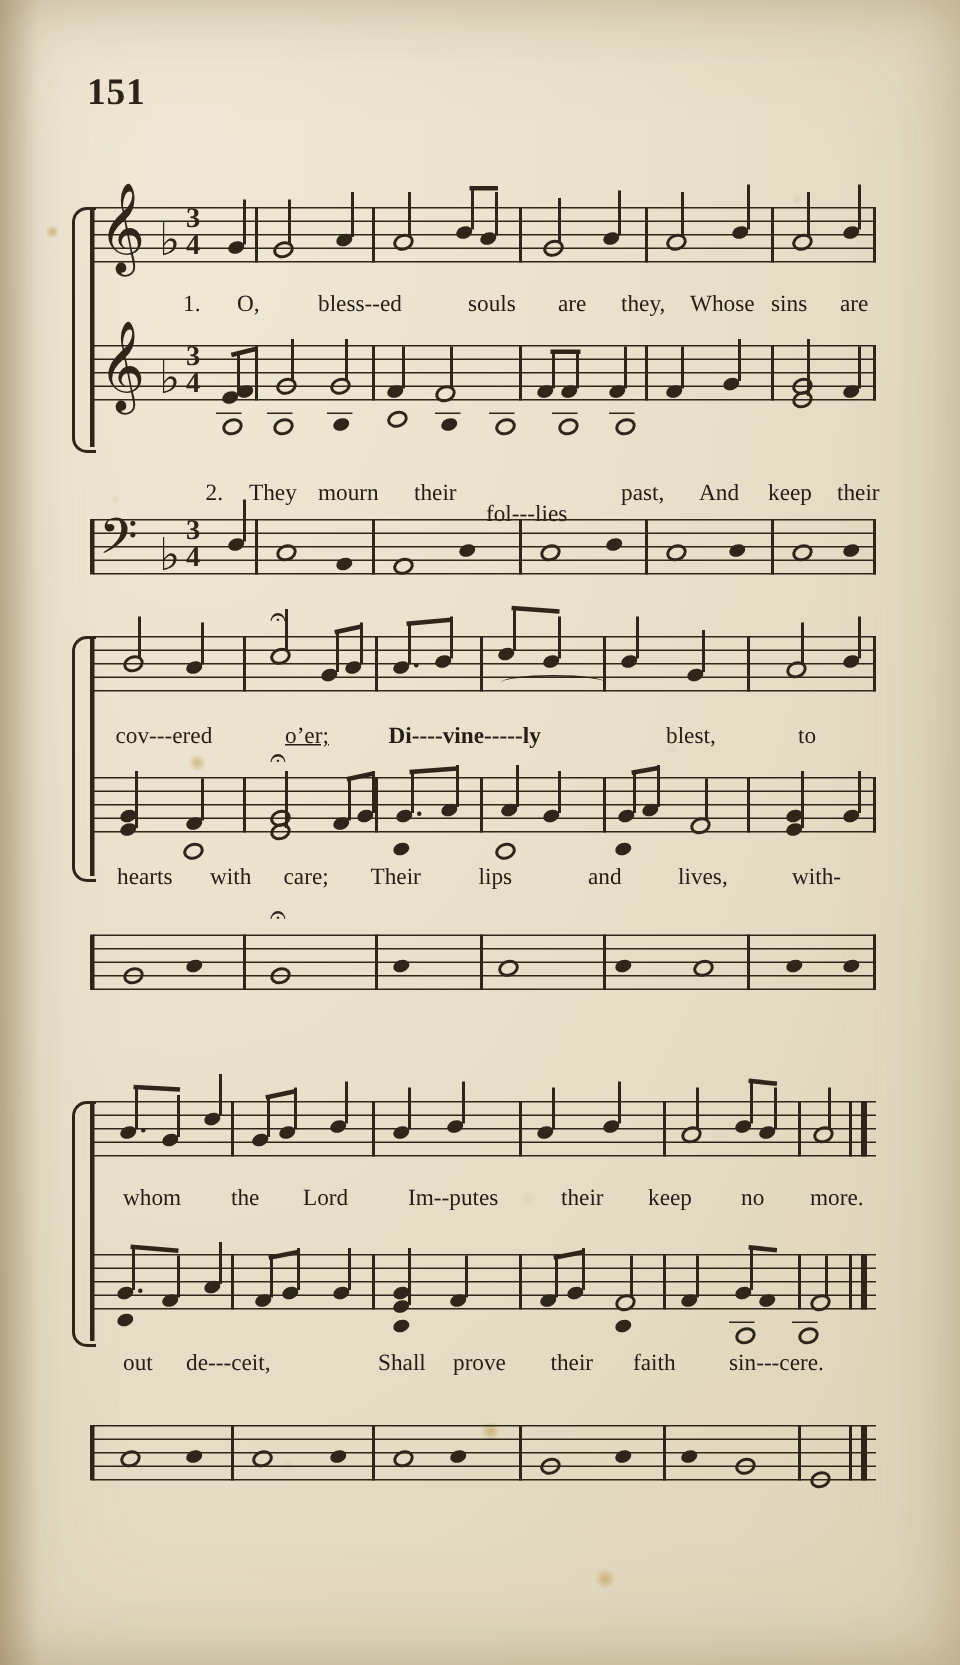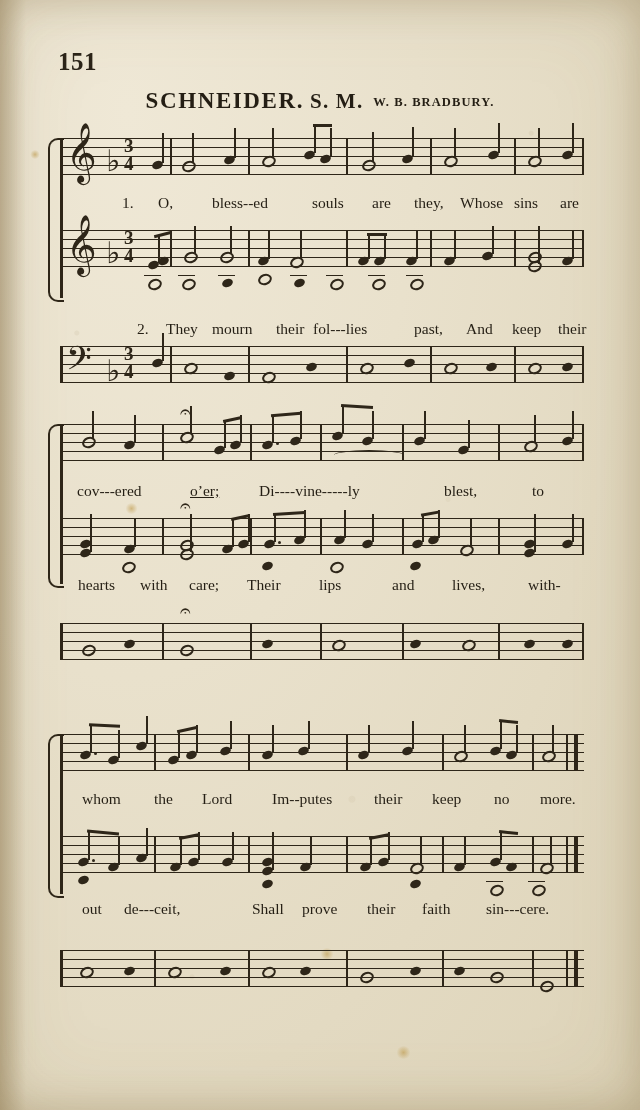--- a/index.html
+++ b/index.html
@@ -269,23 +269,20 @@
 
   <div class="grain"></div>
 
   <div class="stain" style="left:125px; top:503px; width:13px; height:11px;"></div>
   <div class="stain" style="left:320px; top:948px; width:14px; height:12px;"></div>
   <div class="stain" style="left:396px; top:1046px; width:15px; height:13px;"></div>
   <div class="stain" style="left:30px; top:150px; width:10px; height:9px;"></div>
 
   <div class="page-number-top">151</div>
 
-  <div class="tune-line">
-    <span class="tune-name">SCHNEIDER.</span><span class="tune-meter">S. M.</span><span class="composer">W. B. BRADBURY.</span>
-  </div>
 
   <div class="system" style="top:132px; height:270px;">
 
     <div class="sysbrace" style="top:6px; height:160px;"></div>
     <div class="leftbar" style="top:6px; height:160px;"></div>
 
     <div class="staff" style="position:absolute; left:0; top:6px; width:522px;">
       <div class="line l0"></div>
       <div class="line l1"></div>
       <div class="line l2"></div>
@@ -421,21 +418,21 @@
       <div class="ledger" style="left:306px; top:45px;"></div>
       <div class="nh open" style="left:348px; top:49px;"></div>
       <div class="ledger" style="left:344px; top:45px;"></div>
     </div>
 
     <div class="lyric" style="top:188px;">
       <span class="w" style="left:75px;">2.</span>
       <span class="w" style="left:104px;">They</span>
       <span class="w" style="left:150px;">mourn</span>
       <span class="w" style="left:214px;">their</span>
-      <span class="w" style="left:251px;">fol---lies</span>
+      <span class="w" style="left:262px;margin-top:14px;">fol---lies</span>
       <span class="w" style="left:352px;">past,</span>
       <span class="w" style="left:404px;">And</span>
       <span class="w" style="left:450px;">keep</span>
       <span class="w" style="left:496px;">their</span>
     </div>
 
     <div class="staff" style="position:absolute; left:0; top:214px; width:522px;">
       <div class="line l0"></div>
       <div class="line l1"></div>
       <div class="line l2"></div>
@@ -528,21 +525,21 @@
 
       <div class="nh open" style="left:462px; top:17px;"></div>
       <div class="stem" style="left:472px; top:-9px; height:28px;"></div>
       <div class="nh" style="left:500px; top:13px;"></div>
       <div class="stem" style="left:510px; top:-13px; height:28px;"></div>
     </div>
 
     <div class="lyric" style="top:64px;">
       <span class="w" style="left:15px;">cov---ered</span>
       <span class="w" style="left:128px;text-decoration:underline;">o’er;</span>
-      <span class="w" style="left:197px;">Di----vine-----ly</span>
+      <span class="w" style="left:197px;font-weight:bold;">Di----vine-----ly</span>
       <span class="w" style="left:382px;">blest,</span>
       <span class="w" style="left:470px;">to</span>
     </div>
 
     <div class="staff" style="position:absolute; left:0; top:100px; width:522px;">
       <div class="line l0"></div>
       <div class="line l1"></div>
       <div class="line l2"></div>
       <div class="line l3"></div>
       <div class="line l4"></div>

